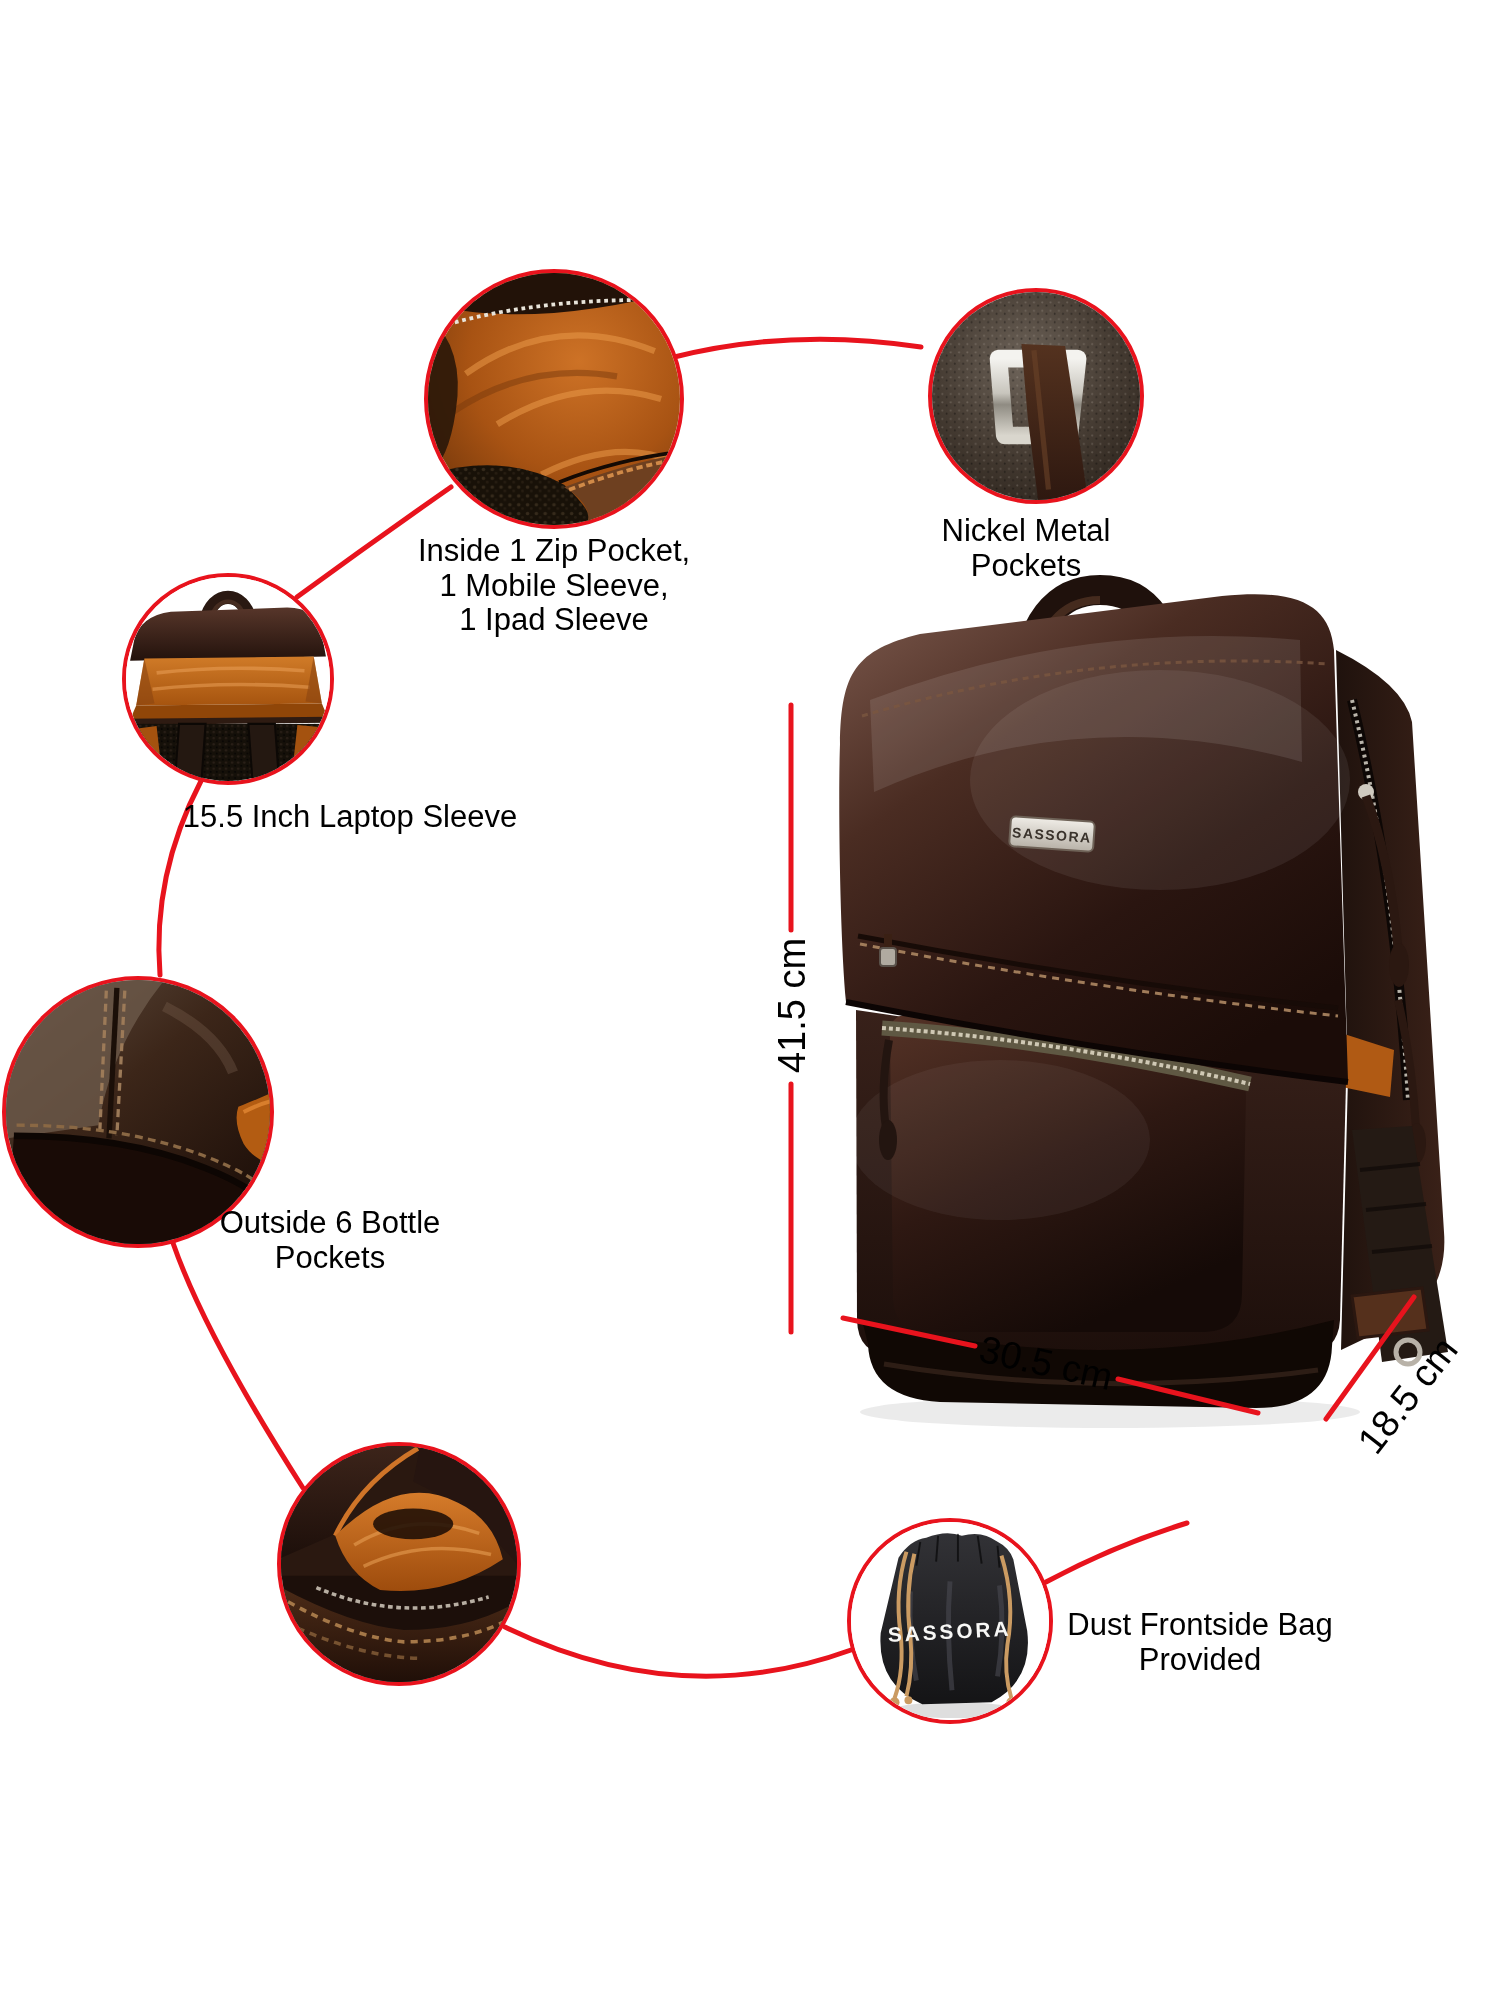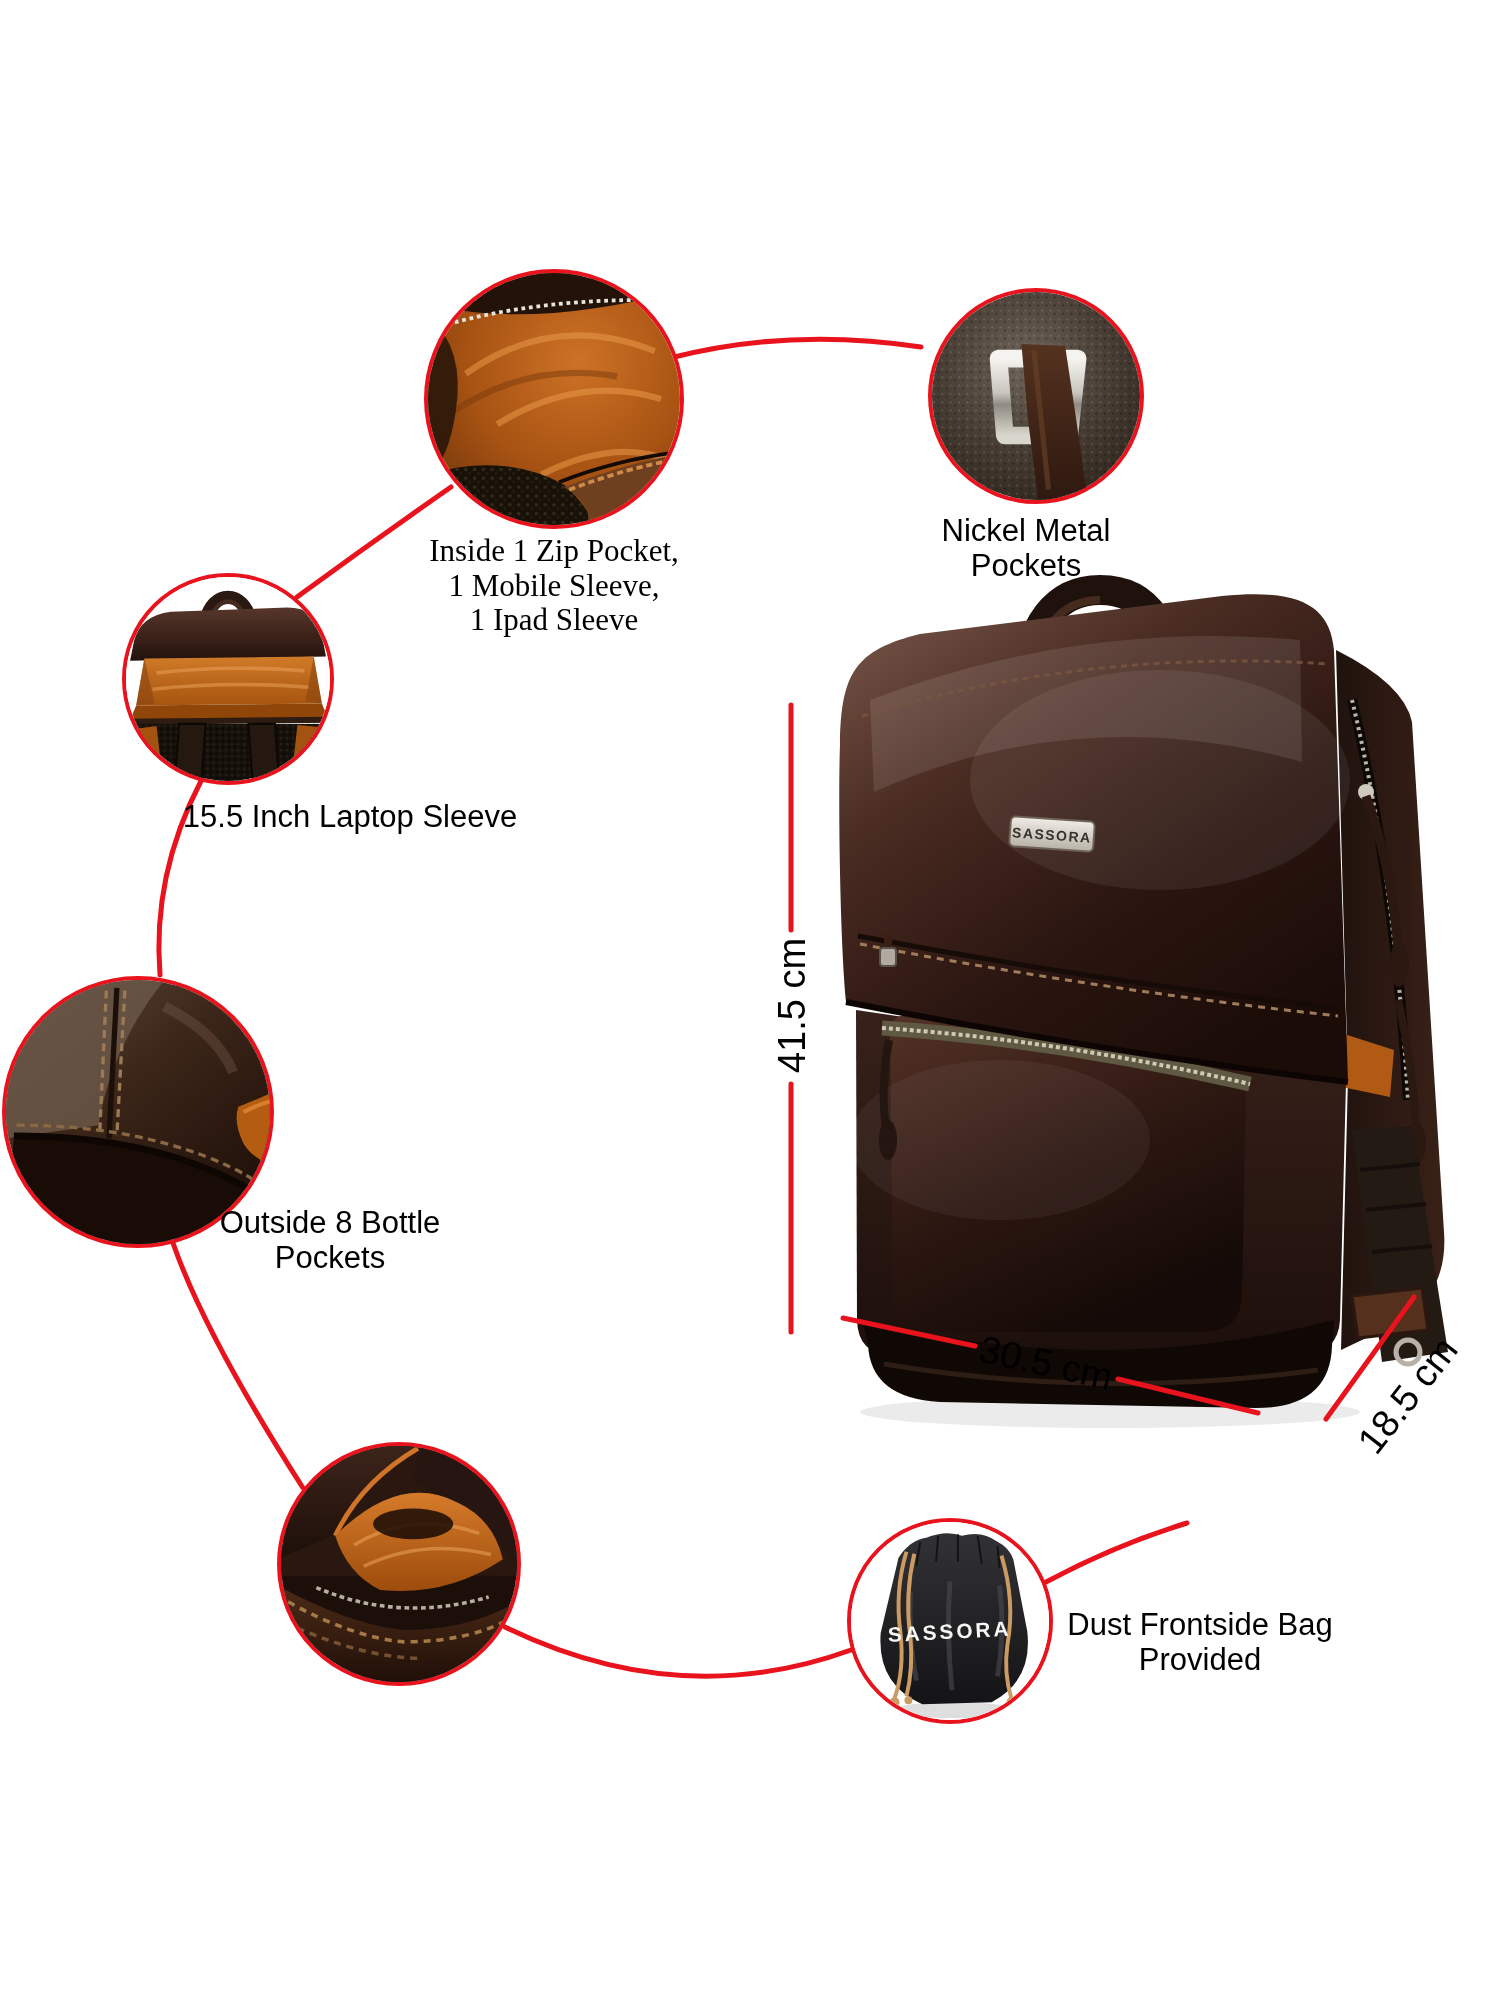--- a/index.html
+++ b/index.html
@@ -315,27 +315,27 @@
         <path d="M 64 32 Q 54 74 60 116 Q 63 148 56 176"></path>
         <path d="M 152 34 Q 166 80 158 124 Q 154 152 162 178"></path>
       </g>
       <circle cx="44" cy="182" r="5" fill="#cb9b62"></circle>
         <circle cx="58" cy="180" r="4" fill="#cb9b62"></circle>
       <circle cx="162" cy="182" r="5" fill="#cb9b62"></circle>
       <text x="100" y="118" text-anchor="middle" font-size="21" font-weight="bold" letter-spacing="3" fill="#f7f7f5" font-family="Liberation Sans, sans-serif" transform="rotate(-3 100 118)">SASSORA</text>
     </svg>
   </div>
 
-  <div class="label" style="left:374px;top:534px;width:360px;font-family:Liberation Serif, serif;">Inside 1 Zip Pocket,
+  <div class="label" style="left:374px;top:534px;width:360px;">Inside 1 Zip Pocket,
 1 Mobile Sleeve,
 1 Ipad Sleeve</div>
   <div class="label" style="left:896px;top:514px;width:260px;">Nickel Metal
 Pockets</div>
   <div class="label" style="left:160px;top:800px;width:380px;">15.5 Inch Laptop Sleeve</div>
-  <div class="label" style="left:180px;top:1206px;width:300px;">Outside 8 Bottle
+  <div class="label" style="left:180px;top:1206px;width:300px;">Outside 6 Bottle
 Pockets</div>
   <div class="label" style="left:1000px;top:1608px;width:400px;">Dust Frontside Bag
 Provided</div>
 
   <div class="dim" id="dim-h">41.5 cm</div>
   <div class="dim" id="dim-w">30.5 cm</div>
   <div class="dim" id="dim-d">18.5 cm</div>
 
 </div>
 

